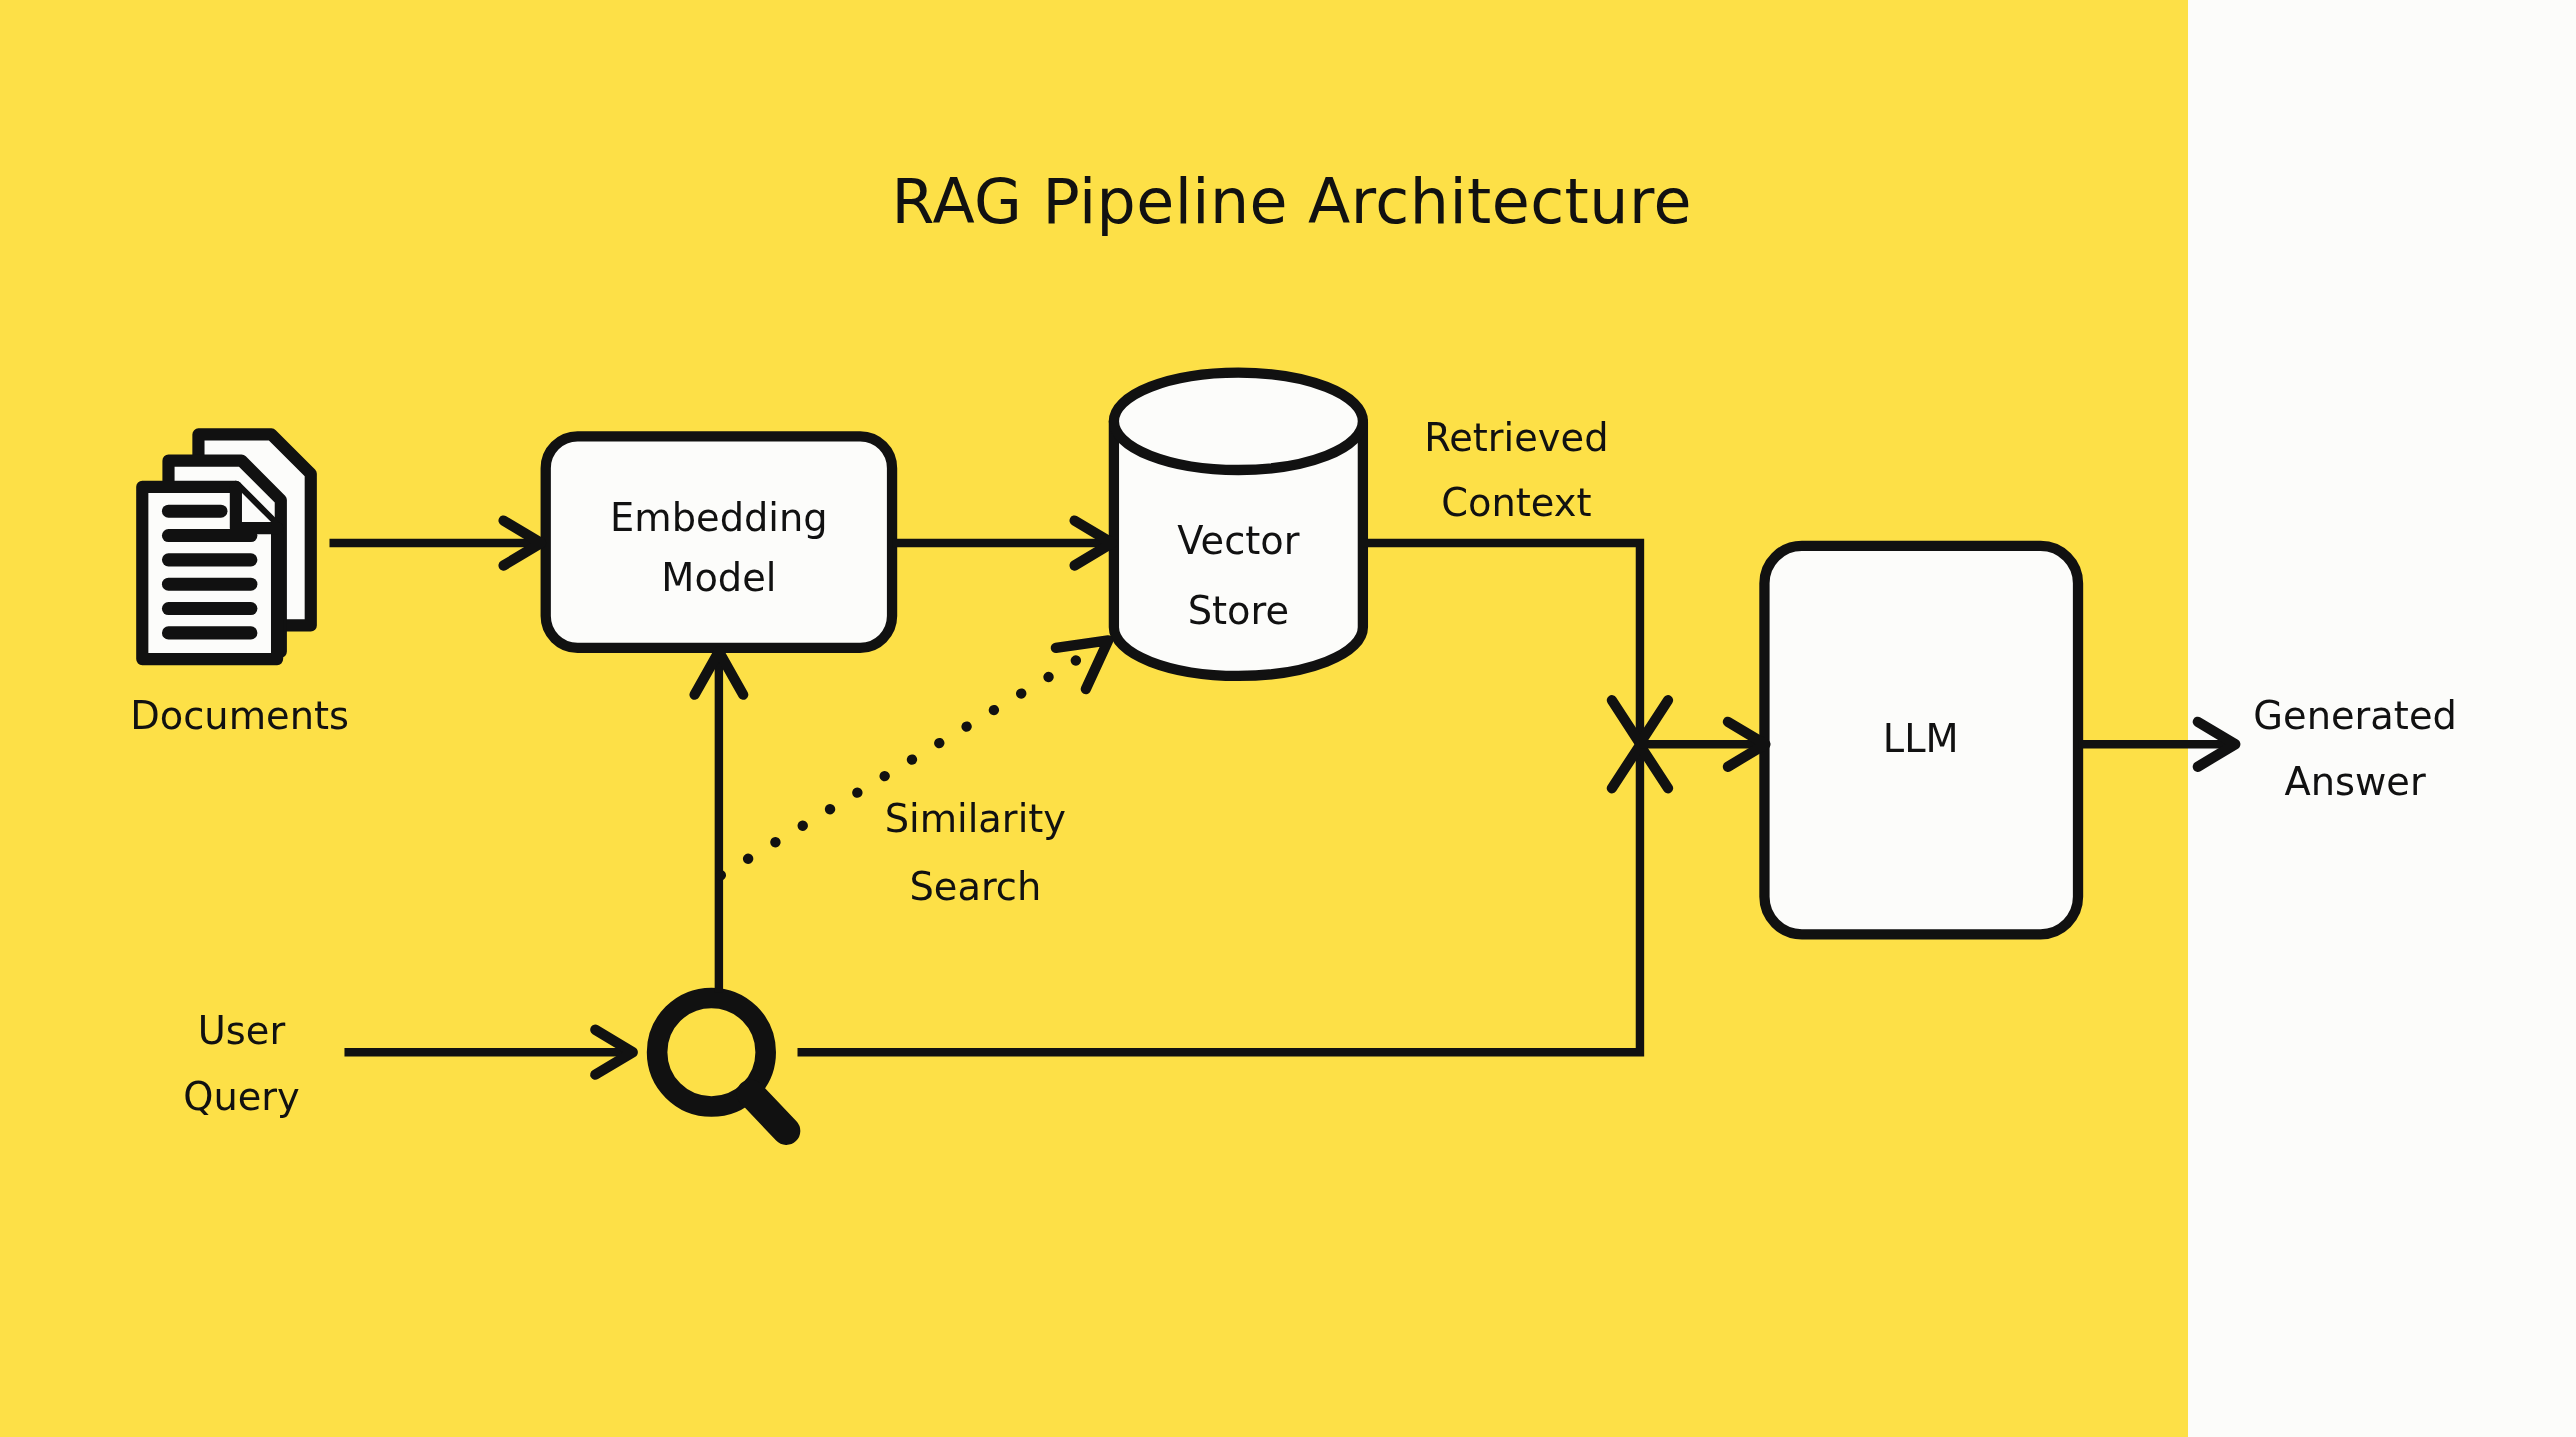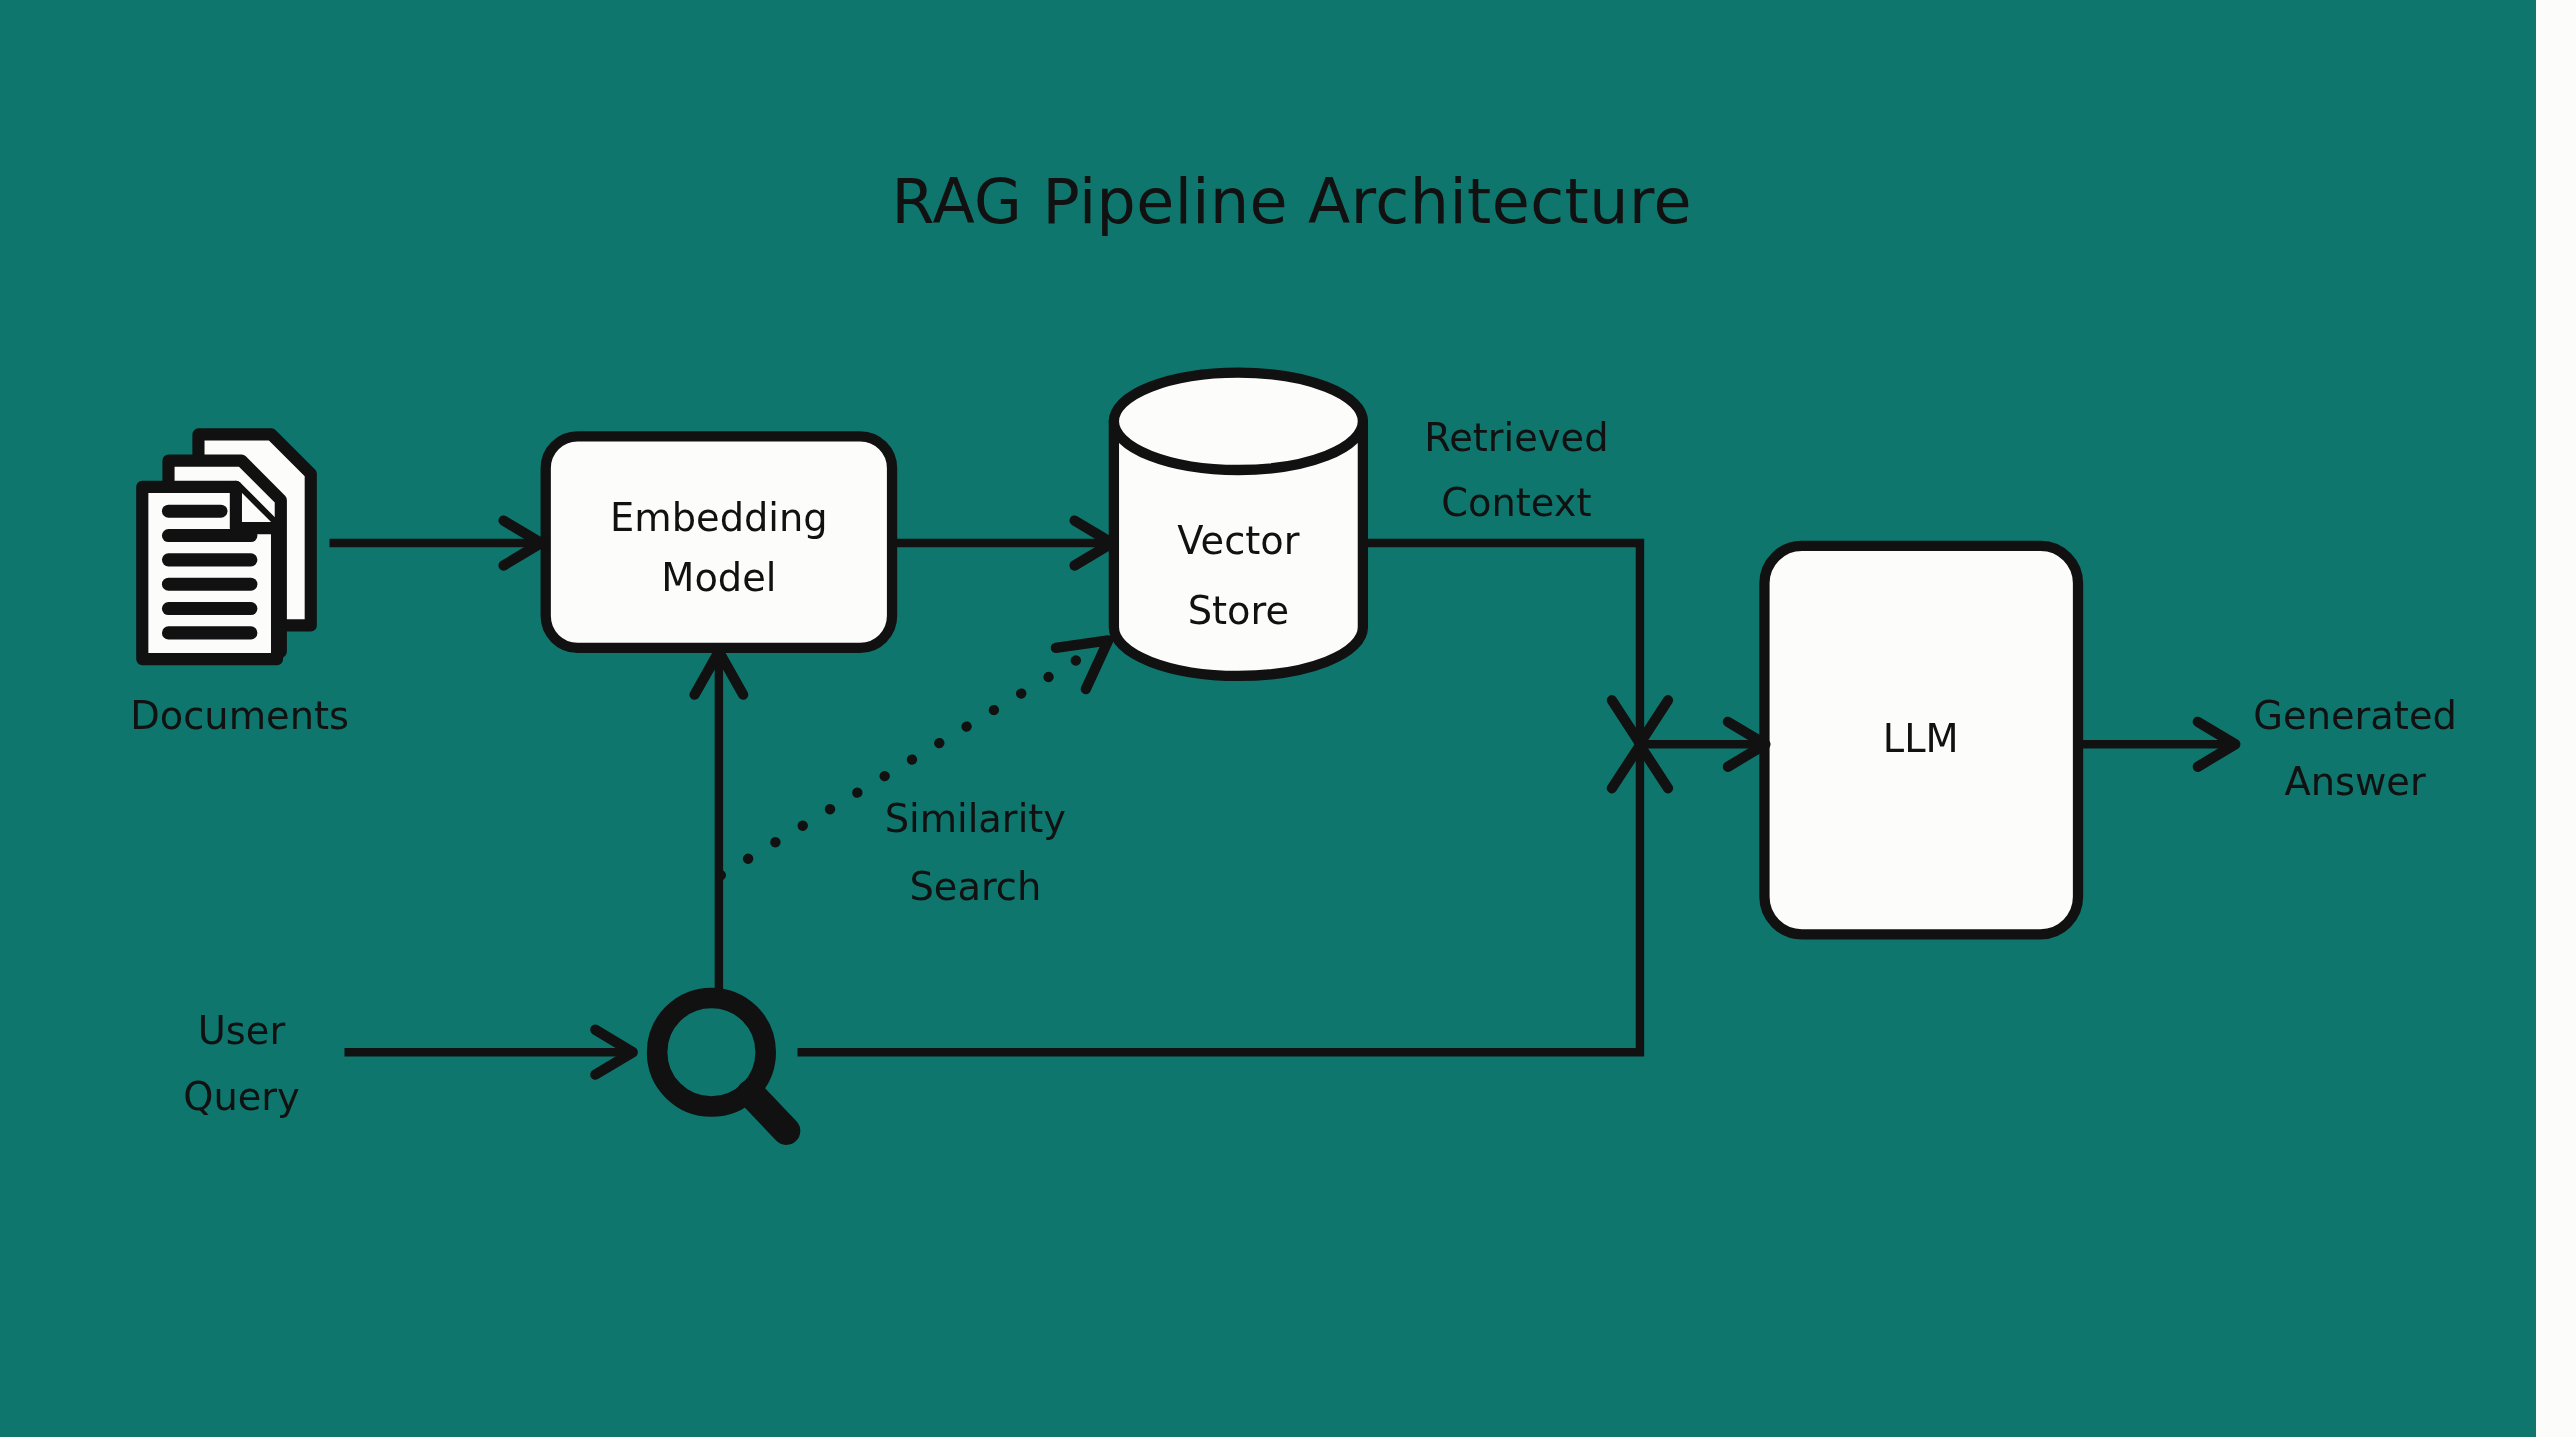--- a/index.html
+++ b/index.html
@@ -8,23 +8,23 @@
     background: #fcfcfa;
   }
   body {
     width: 2576px;
     height: 1438px;
     overflow: hidden;
     font-family: "DejaVu Sans", sans-serif;
   }
   #canvas {
     position: relative;
-    width: 2536px;
+    width: 2188px;
     height: 1438px;
-    background: #0f766e;
+    background: #fde047;
   }
   svg.diagram {
     position: absolute;
     inset: 0;
     width: 2576px;
     height: 1438px;
     display: block;
   }
   .shape-fill {
     fill: #fcfcfa;

